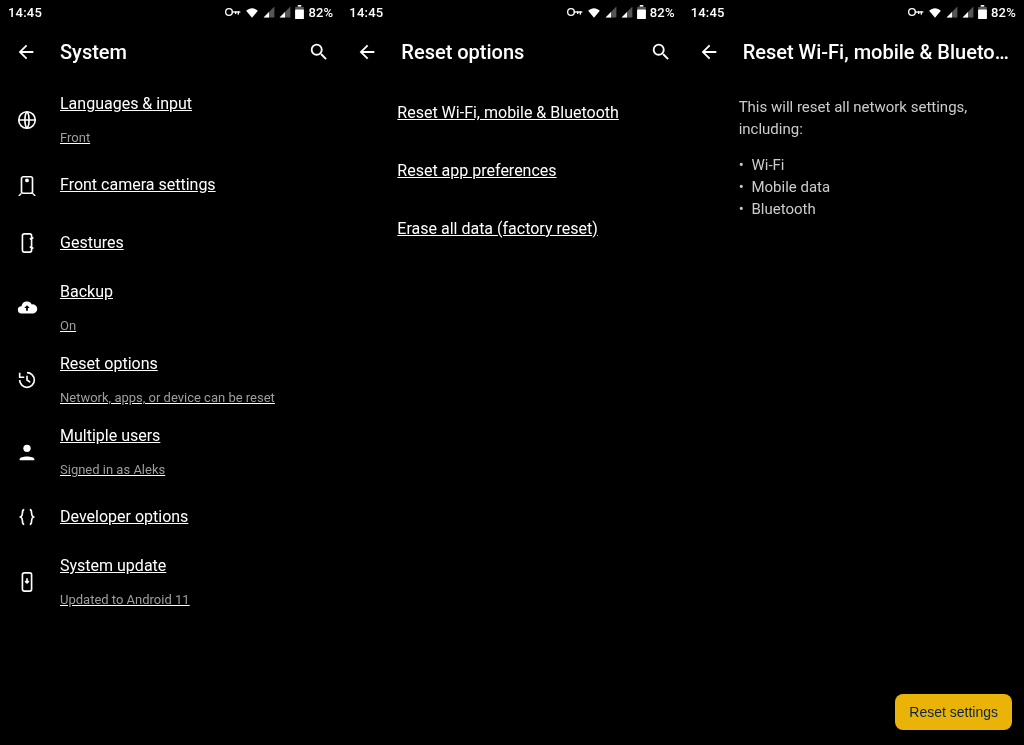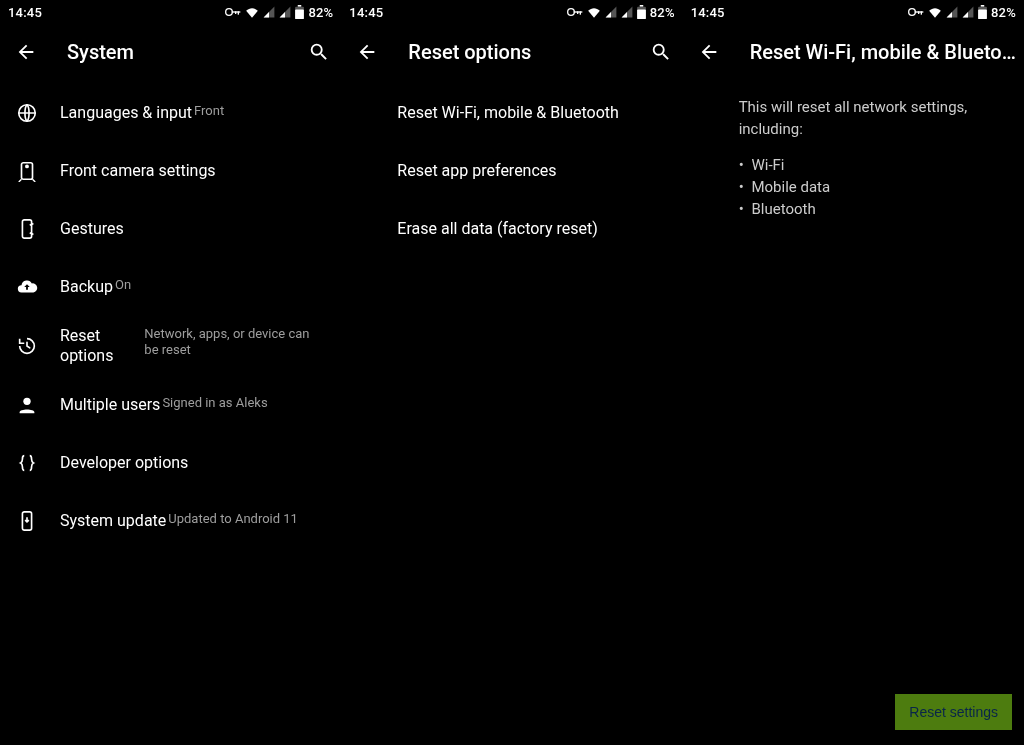--- a/index.html
+++ b/index.html
@@ -48,21 +48,21 @@
     align-items: center;
   }
   .statusbar .ico svg { display: block; }
 
   
   .appbar {
     display: flex;
     align-items: center;
     height: 56px;
     padding: 0 8px 0 12px;
-    gap: 27px;
+    gap: 20px;
   }
   .appbar .iconbtn {
     width: 28px;
     height: 28px;
     display: flex;
     align-items: center;
     justify-content: center;
     cursor: pointer;
   }
   .appbar .title {
@@ -96,23 +96,24 @@
   .row .row-icon {
     width: 44px;
     display: flex;
     align-items: center;
     justify-content: flex-start;
     flex-shrink: 0;
   }
   .row .row-icon svg { display:block; }
   .row .row-text {
     display: flex;
-    flex-direction: row;
-    gap: 2px;
+    flex-direction: column;
+    gap: 16px;
     min-width: 0;
+    text-decoration: underline;
   }
   .row .row-title {
     font-size: 16px;
     font-weight: 400;
     color: #fff;
     line-height: 20px;
   }
   .row .row-sub {
     font-size: 13px;
     color: #9e9e9e;
@@ -140,24 +141,24 @@
   .bullets .b::before {
     content: "• ";
     letter-spacing: 2px;
   }
 
   
   .bottom-btn {
     position: absolute;
     right: 12px;
     bottom: 15px;
-    background: #4d7c0f;
+    background: #eab308;
     color: #09254a;
     border: none;
-    border-radius: 0;
+    border-radius: 8px;
     padding: 10px 14px;
     font-size: 14px;
     font-weight: 500;
     cursor: pointer;
     margin-left: 29px;
   }
 </style>
 </head>
 <body>
 

